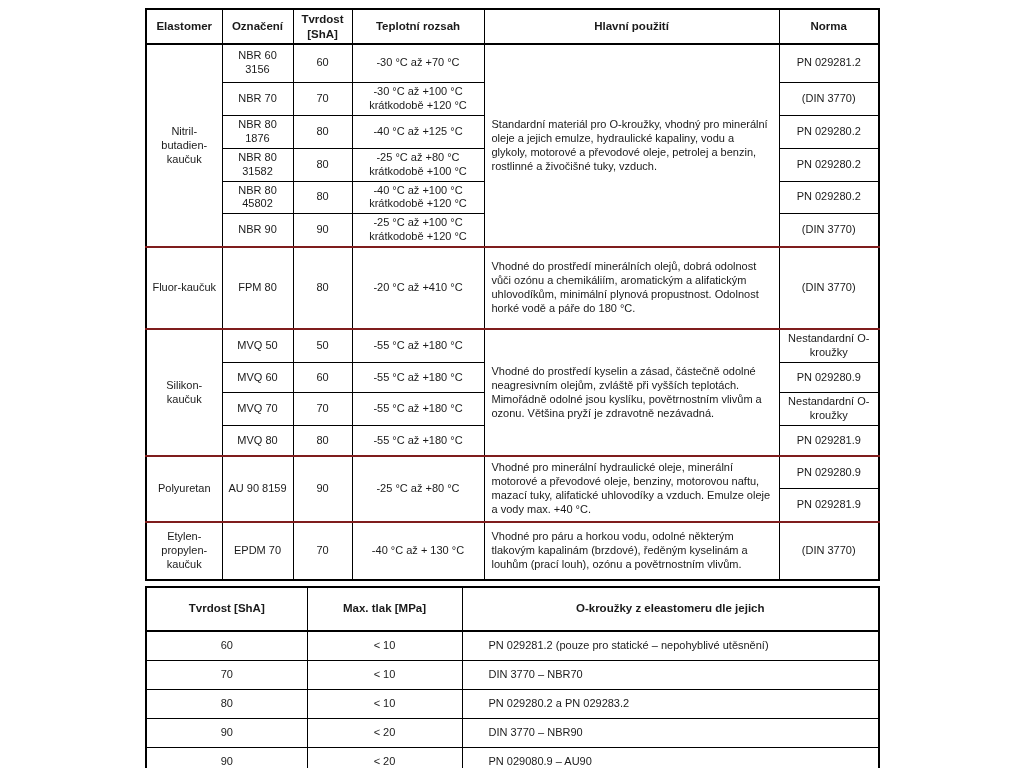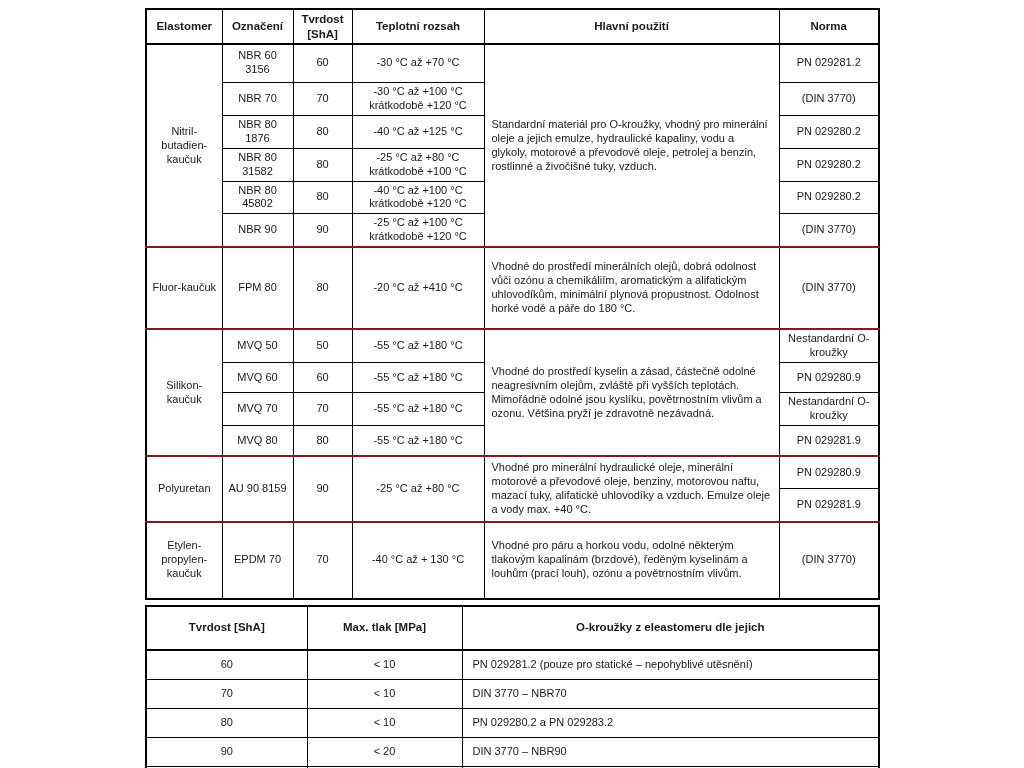--- a/index.html
+++ b/index.html
@@ -54,29 +54,29 @@
   .hh  { height: 34px; margin-left: 20px; }
   .r0  { height: 38px; }
   .r1  { height: 32px; }
   .r2  { height: 30px; }
   .r3  { height: 30px; }
   .r4  { height: 32px; }
   .r5  { height: 26px; }
   .rfl { height: 82px; }
   .rmv { height: 30px; }
   .rpu { height: 33px; }
-  .rep { height: 77px; }
+  .rep { height: 58px; }
 
   
   .t2 { margin-top: 5px; }
   .t2 th { height: 38px; }
   .t2 td { height: 24px; }
   .t2 .norm-cell {
     text-align: left;
-    padding-left: 10px;
+    padding-left: 26px;
   }
 </style>
 </head>
 <body>
 
 <div class="page">
   <div class="tables-wrap">
 
     <table class="t1">
       <colgroup>

